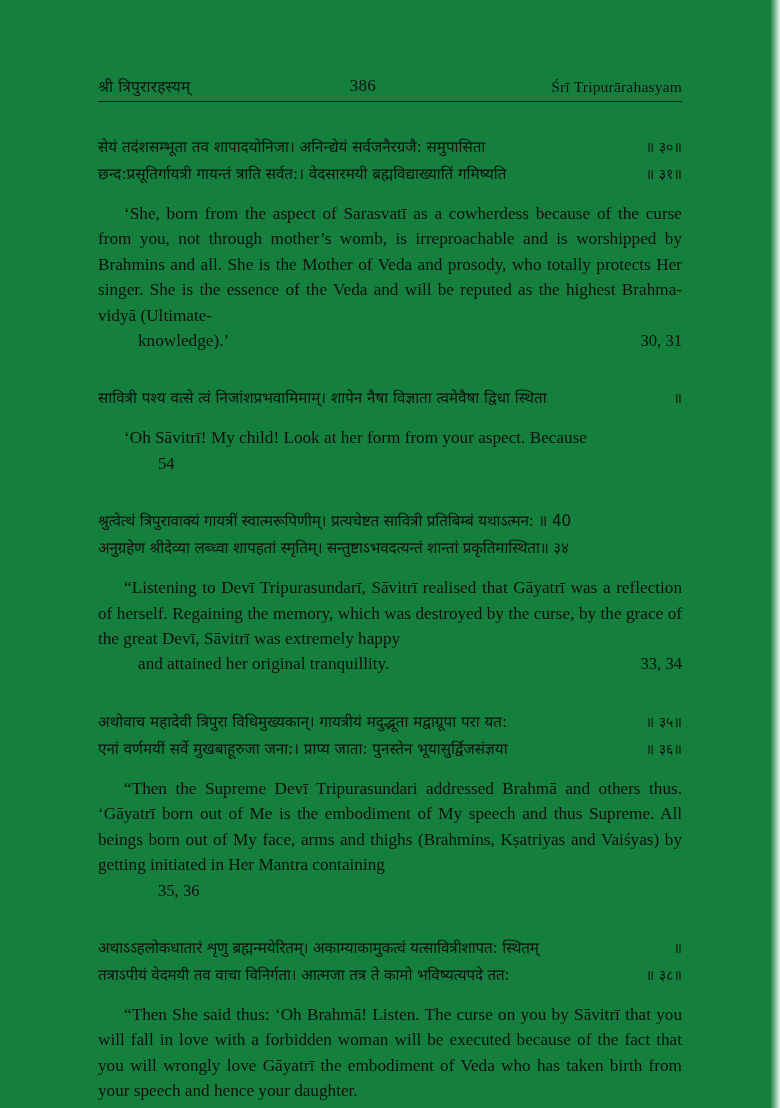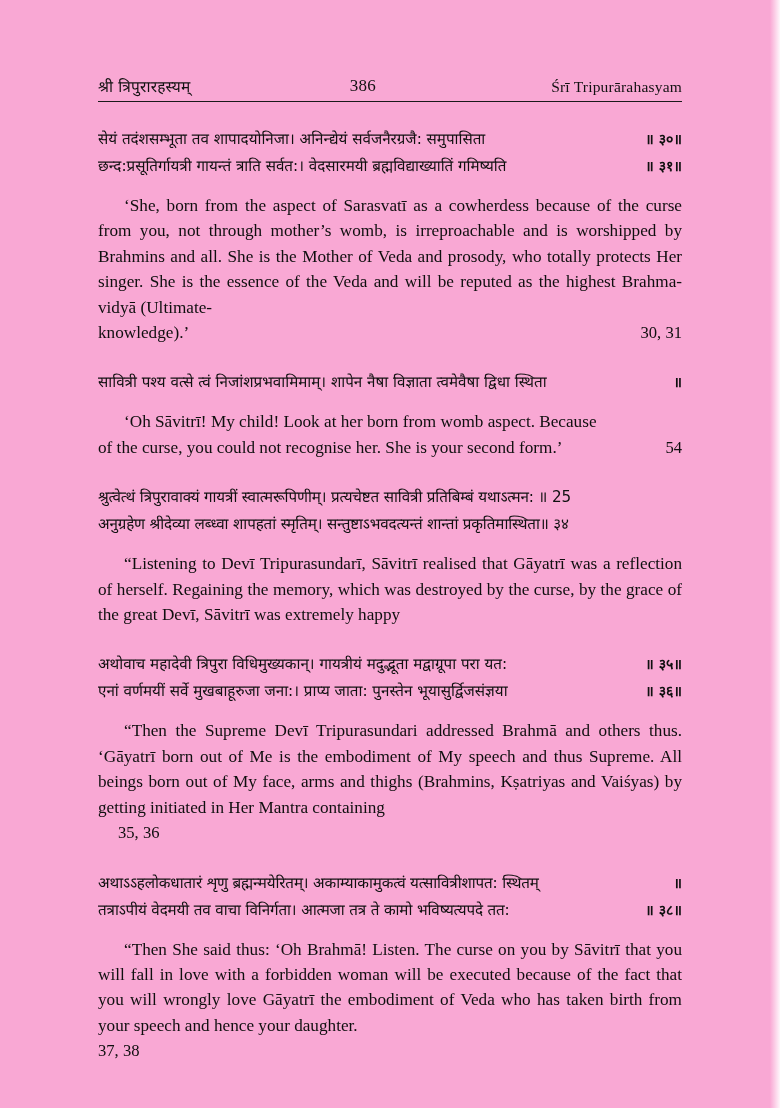--- a/index.html
+++ b/index.html
@@ -14,21 +14,21 @@
     overflow: hidden;
     font-family: "Liberation Serif", "DejaVu Serif", serif;
     color: #111111;
   }
 
   .page {
     position: absolute;
     left: 0; top: 0;
     width: 780px;
     height: 1108px;
-    background: #f9a8d4;
+    background: #15803d;
   }
 
   .content {
     position: absolute;
     left: 98px;
     top: 70px;
     width: 584px;
   }
 
   
@@ -62,42 +62,41 @@
   }
   .header-rule {
     height: 0;
     border-top: 1.6px solid #1a1a1a;
     margin-top: 4px;
     width: 584px;
   }
 
   
   .verse-block {
-    margin-top: 24px;
+    margin-top: 32px;
   }
   .verse-line {
     display: flex;
     align-items: baseline;
     justify-content: space-between;
     font-family: "DejaVu Sans", "Liberation Sans", sans-serif;
     font-size: 15.2px;
     line-height: 27px;
     color: #101010;
     letter-spacing: 0;
     white-space: nowrap;
   }
   .verse-text {
     flex: 0 1 auto;
     overflow: visible;
   }
   .verse-num {
     flex: 0 0 auto;
     padding-left: 14px;
     font-size: 14.2px;
-    font-weight: bold;
   }
   .verse-line.tight .verse-text {
     letter-spacing: -0.15px;
   }
 
   
   .para {
     margin-top: 13px;
     font-size: 17.2px;
     line-height: 25.4px;
@@ -107,20 +106,21 @@
     hyphens: none;
   }
   .para .indent {
     display: inline-block;
     width: 26px;
   }
   .para-tail {
     display: flex;
     justify-content: space-between;
     align-items: baseline;
+    margin-left: 40px;
   }
   .para-tail .tail-text { flex: 0 1 auto; }
   .para-tail .tail-num  { flex: 0 0 auto; padding-left: 20px; font-size: 16.6px; }
   .num-only-right {
     text-align: left;
     font-size: 16.6px;
     line-height: 25.4px;
   }
 
   
@@ -167,40 +167,43 @@
     </div>
 
     <div class="verse-block">
       <div class="verse-line">
         <span class="verse-text">सावित्री पश्य वत्से त्वं निजांशप्रभवामिमाम्। शापेन नैषा विज्ञाता त्वमेवैषा द्विधा स्थिता</span>
         <span class="verse-num">॥</span>
       </div>
     </div>
 
     <div class="para">
-      <span class="indent"></span><span>‘Oh Sāvitrī! My child! Look at her born from womb aspect. Because</span>
-      <div class="para-tail">
-        <span class="tail-text">of the curse, you could not recognise her. She is your second form.’</span>
+      <span class="indent"></span><span>‘Oh Sāvitrī! My child! Look at her form from your aspect. Because</span>
+      <div class="para-tail">
         <span class="tail-num">54</span>
       </div>
     </div>
 
     <div class="verse-block">
       <div class="verse-line tight">
-        <span class="verse-text">श्रुत्वेत्थं त्रिपुरावाक्यं गायत्रीं स्वात्मरूपिणीम्। प्रत्यचेष्टत सावित्री प्रतिबिम्बं यथाऽत्मन: ॥ 25</span>
+        <span class="verse-text">श्रुत्वेत्थं त्रिपुरावाक्यं गायत्रीं स्वात्मरूपिणीम्। प्रत्यचेष्टत सावित्री प्रतिबिम्बं यथाऽत्मन: ॥ 40</span>
         <span class="verse-num"></span>
       </div>
       <div class="verse-line tight">
         <span class="verse-text">अनुग्रहेण श्रीदेव्या लब्ध्वा शापहतां स्मृतिम्। सन्तुष्टाऽभवदत्यन्तं शान्तां प्रकृतिमास्थिता॥ ३४</span>
         <span class="verse-num"></span>
       </div>
     </div>
 
     <div class="para">
       <span class="indent"></span><span>“Listening to Devī Tripurasundarī, Sāvitrī realised that Gāyatrī was a reflection of herself. Regaining the memory, which was destroyed by the curse, by the grace of the great Devī, Sāvitrī was extremely happy</span>
+      <div class="para-tail">
+        <span class="tail-text">and attained her original tranquillity.</span>
+        <span class="tail-num">33, 34</span>
+      </div>
     </div>
 
     <div class="verse-block">
       <div class="verse-line">
         <span class="verse-text">अथोवाच महादेवी त्रिपुरा विधिमुख्यकान्। गायत्रीयं मदुद्भूता मद्वाग्रूपा परा यत:</span>
         <span class="verse-num">॥ ३५॥</span>
       </div>
       <div class="verse-line">
         <span class="verse-text">एनां वर्णमयीं सर्वे मुखबाहूरुजा जना:। प्राप्य जाता: पुनस्तेन भूयासुर्द्विजसंज्ञया</span>
         <span class="verse-num">॥ ३६॥</span>

